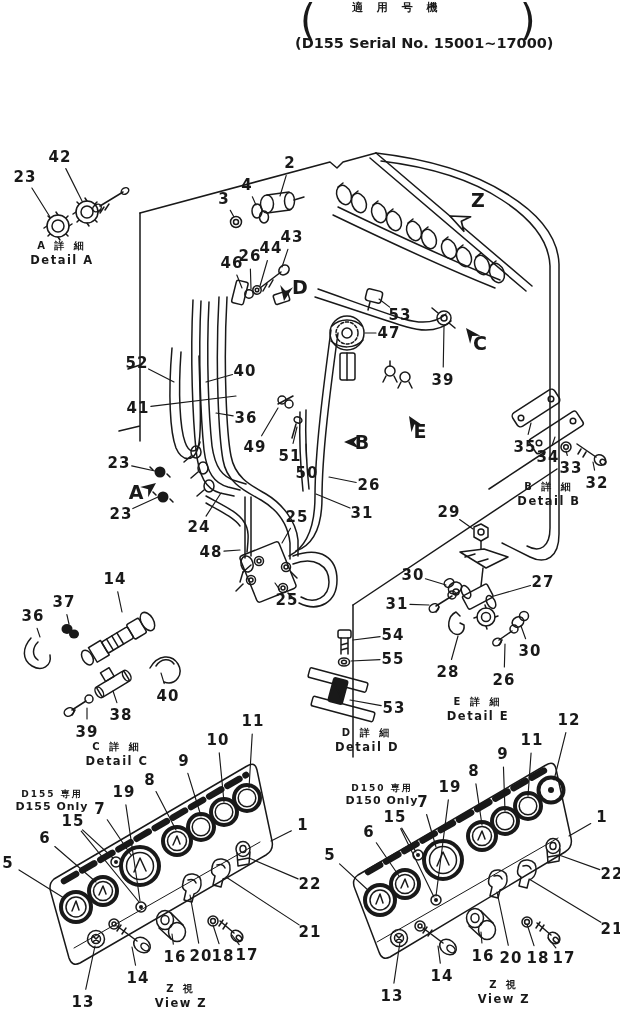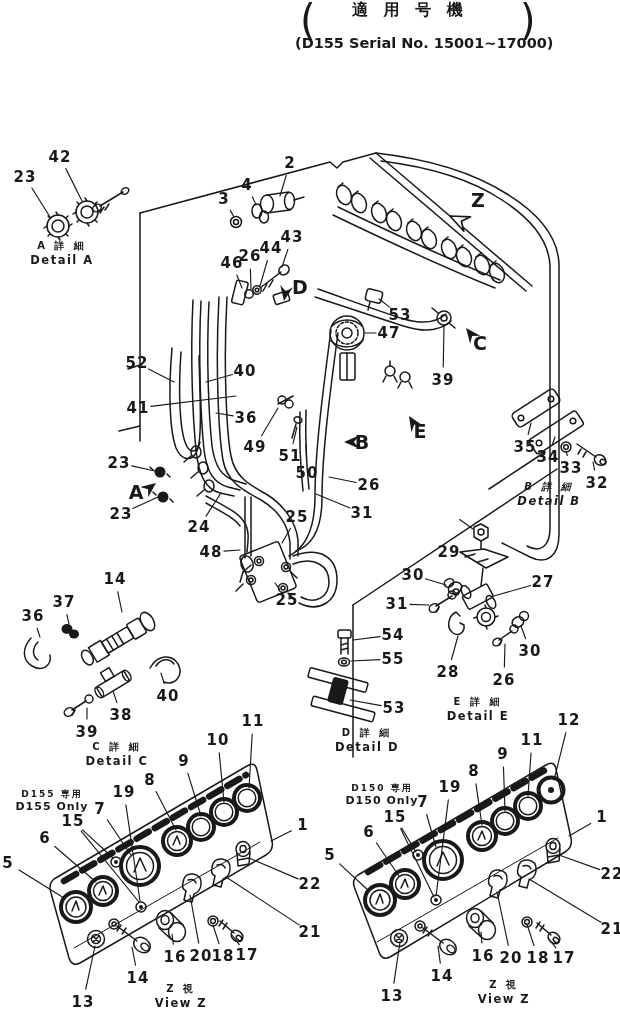--- a/index.html
+++ b/index.html
@@ -10,21 +10,21 @@
     fill:none;stroke:#191919;stroke-width:1.5;stroke-linecap:round;stroke-linejoin:round}
   svg .fill{fill:#191919;stroke:none}
   svg .rim{stroke-width:4}
   svg .thin{stroke-width:1}
   svg .band{stroke-width:6.5;stroke-dasharray:14 7}
   svg .openArrow{fill:#ffffff;stroke:#191919;stroke-width:1.7}
   #leader-layer line{stroke-width:1.15}
   .hdr{position:absolute;white-space:nowrap}
   .hdr-jp{font-size:12px;font-weight:bold;letter-spacing:4px}
   .hdr-fig{font-size:15.5px;font-weight:bold}
-  .hdr-ap{font-size:16px;font-weight:bold;letter-spacing:5px}
+  .hdr-ap{font-size:11px;font-weight:bold;letter-spacing:5px}
   .hdr-serial{font-size:14.5px;font-weight:bold}
   .hdr-paren{font-size:40px;font-weight:400;transform:scaleY(1.05);transform-origin:top}
   .callout{position:absolute;transform:translate(-50%,-50%);
            font-size:15px;font-weight:bold;letter-spacing:1px;white-space:nowrap}
   .marker-letter{position:absolute;transform:translate(-50%,-50%);
            font-size:19px;font-weight:bold}
   .detail-label,.variant-label{position:absolute;transform:translate(-50%,0);
            text-align:center;white-space:nowrap;line-height:1.25}
   .detail-label .jp{font-size:10px;font-weight:bold;letter-spacing:3px}
   .detail-label .en{font-size:11.5px;font-weight:bold;letter-spacing:1.5px}
@@ -482,21 +482,21 @@
       <div class="callout" style="left: 290px; top: 456px;">51</div>
       <div class="callout" style="left: 307px; top: 473px;">50</div>
       <div class="callout" style="left: 119px; top: 463px;">23</div>
       <div class="callout" style="left: 121px; top: 514px;">23</div>
       <div class="callout" style="left: 199px; top: 527px;">24</div>
       <div class="callout" style="left: 211px; top: 552px;">48</div>
       <div class="callout" style="left: 297px; top: 517px;">25</div>
       <div class="callout" style="left: 287px; top: 600px;">25</div>
       <div class="callout" style="left: 369px; top: 485px;">26</div>
       <div class="callout" style="left: 362px; top: 513px;">31</div>
-      <div class="callout" style="left: 449px; top: 512px; margin-top: 40px;">29</div>
+      <div class="callout" style="left: 449px; top: 512px;">29</div>
       <div class="callout" style="left: 413px; top: 575px;">30</div>
       <div class="callout" style="left: 397px; top: 604px;">31</div>
       <div class="callout" style="left: 543px; top: 582px;">27</div>
       <div class="callout" style="left: 448px; top: 672px;">28</div>
       <div class="callout" style="left: 504px; top: 680px;">26</div>
       <div class="callout" style="left: 530px; top: 651px;">30</div>
       <div class="callout" style="left: 525px; top: 447px;">35</div>
       <div class="callout" style="left: 548px; top: 457px;">34</div>
       <div class="callout" style="left: 571px; top: 468px;">33</div>
       <div class="callout" style="left: 597px; top: 483px;">32</div>
@@ -548,21 +548,21 @@
       <div class="marker-letter" style="left: 136px; top: 492px;">A</div>
       <div class="marker-letter" style="left: 362px; top: 442px;">B</div>
       <div class="marker-letter" style="left: 480px; top: 343px;">C</div>
       <div class="marker-letter" style="left: 300px; top: 287px;">D</div>
       <div class="marker-letter" style="left: 420px; top: 431px;">E</div>
       <div class="marker-letter" style="left: 478px; top: 200px;">Z</div>
       <div class="detail-label" style="left: 62px; top: 240px;">
         <div class="jp">A 詳 細</div>
         <div class="en">Detail A</div>
       </div>
-      <div class="detail-label" style="left: 549px; top: 481px; font-style: italic;">
+      <div class="detail-label" style="left: 549px; top: 481px;">
         <div class="jp">B 詳 細</div>
         <div class="en">Detail B</div>
       </div>
       <div class="detail-label" style="left: 117px; top: 741px;">
         <div class="jp">C 詳 細</div>
         <div class="en">Detail C</div>
       </div>
       <div class="detail-label" style="left: 367px; top: 727px;">
         <div class="jp">D 詳 細</div>
         <div class="en">Detail D</div>

